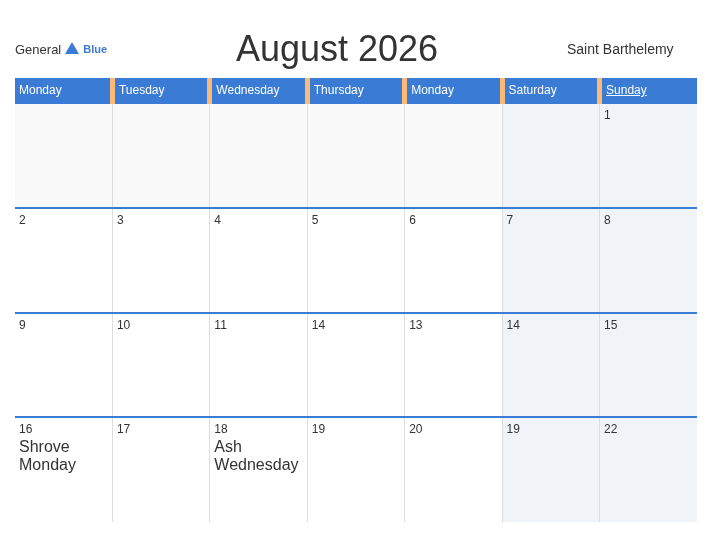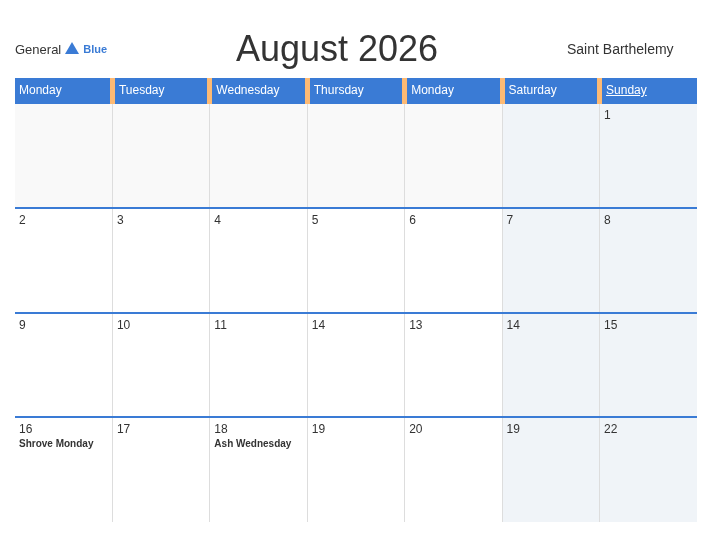--- a/index.html
+++ b/index.html
@@ -94,24 +94,23 @@
     .calendar-table tbody td:last-child {
       border-right: none;
     }
     .day-number {
       font-size: 12px;
       color: #333;
       display: block;
       margin-bottom: 2px;
     }
     .day-event {
-      font-size: 10px;
+      font-size: 16px;
       color: #333;
       display: block;
-      font-weight: bold;
     }
     .empty-cell {
       background: #f9f9f9;
     }
     .sunday-col {
       background-color: #f0f4f8;
     }
     .saturday-col {
       background-color: #f0f4f8;
     }

